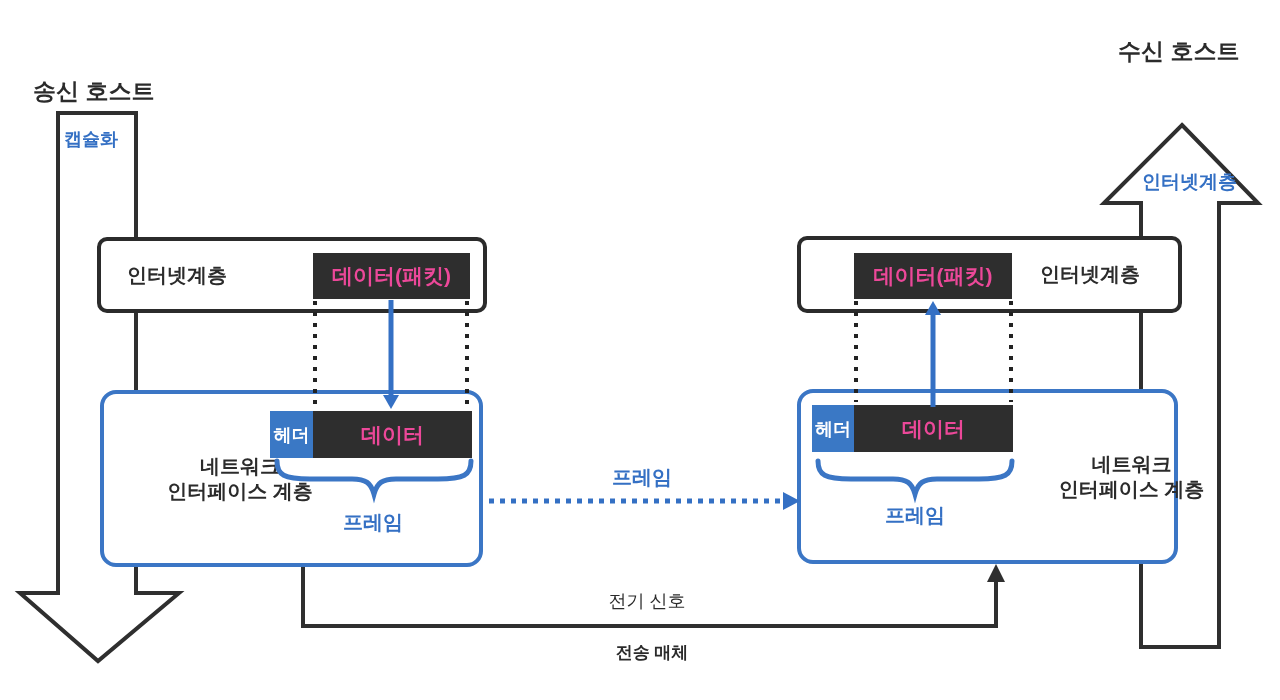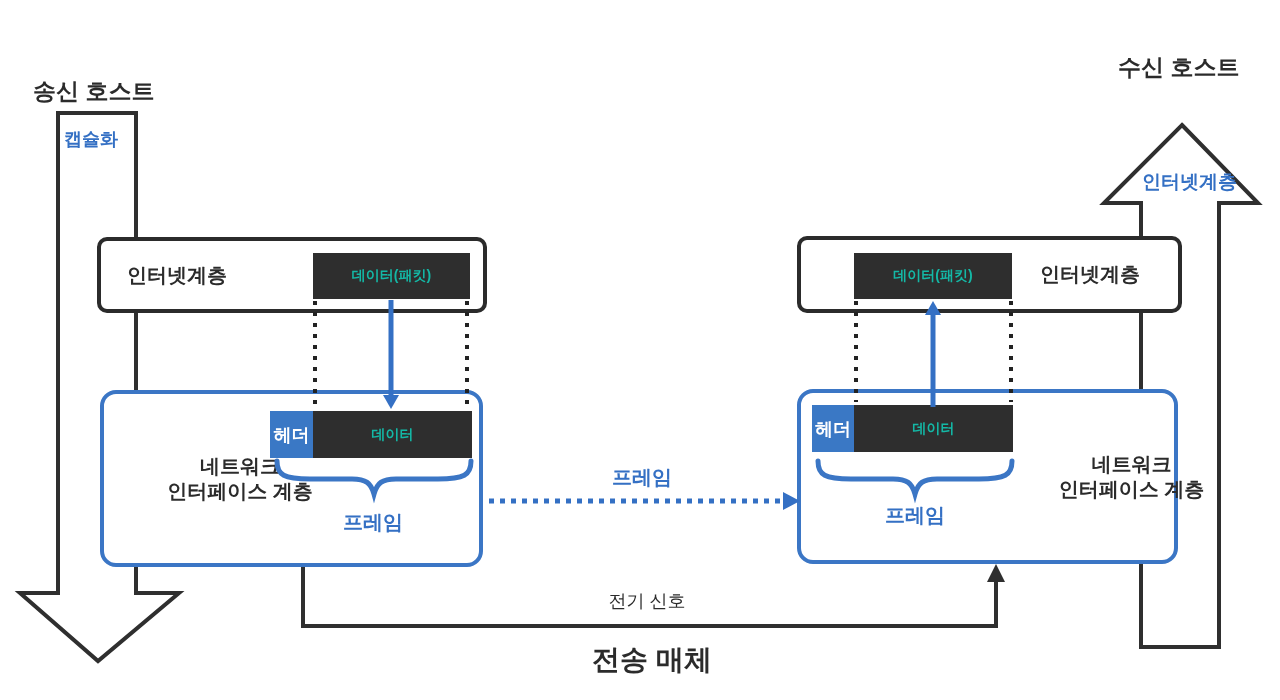--- a/index.html
+++ b/index.html
@@ -23,21 +23,21 @@
   .dot-black{stroke:#222222;stroke-width:4;stroke-dasharray:4 7;fill:none;}
   .blue-line{stroke:var(--accent);stroke-width:5;fill:none;}
   .blue-head{fill:var(--accent);stroke:none;}
   .blue-dotted{stroke:var(--accent);stroke-width:5;stroke-dasharray:5 6;fill:none;}
   .brace{stroke:var(--accent-border);stroke-width:5;fill:none;stroke-linecap:round;}
   .bottom-path{stroke:var(--line);stroke-width:4;fill:none;}
   .dark-head{fill:var(--line);stroke:none;}
 
   .round-box{background:#ffffff;border:4px solid var(--ink);border-radius:10px;}
   .blue-box{background:#ffffff;border:4px solid var(--accent-border);border-radius:16px;}
-  .fill-dark{background:var(--dark-fill);color:#14b8a6;display:flex;align-items:center;justify-content:center;font-weight:bold;font-size:14px;}
+  .fill-dark{background:var(--dark-fill);color:#ec4899;display:flex;align-items:center;justify-content:center;font-weight:bold;font-size:21px;}
   .fill-blue{background:var(--header-fill);color:#ffffff;display:flex;align-items:center;justify-content:center;font-weight:bold;font-size:18px;}
 
   .t{color:var(--ink);font-weight:bold;white-space:nowrap;}
   .t-title{font-size:23px;}
   .t-layer{font-size:20px;display:flex;align-items:center;}
   .t-layer-c{font-size:20px;display:flex;flex-direction:column;align-items:center;justify-content:center;text-align:center;line-height:1.25;margin-left:40px;}
   .t-blue{color:var(--accent);font-weight:bold;}
   .t-center{text-align:center;}
 </style>
 </head>
@@ -93,26 +93,26 @@
 
     <line class="blue-dotted" x1="489" y1="501" x2="783" y2="501"></line>
     <polygon class="blue-head" points="783,492 783,510 800,501"></polygon>
 
     <path class="bottom-path" d="M303,567 L303,626 L996,626 L996,580"></path>
     <polygon class="dark-head" points="987,582 1005,582 996,564"></polygon>
   </svg>
 
   <div class="layer labels">
     <div class="abs t t-title" style="left:33px;top:56px;margin-top:20px;">송신 호스트</div>
-    <div class="abs t t-title" style="left:1118px;top:52px;">수신 호스트</div>
+    <div class="abs t t-title" style="left:1118px;top:36px;">수신 호스트</div>
 
     <div class="abs t-blue" style="left:64px;top:127px;font-size:18px;">캡슐화</div>
     <div class="abs t-blue" style="left:1142px;top:169px;font-size:19px;">인터넷계층</div>
 
     <div class="abs t-blue t-center" style="left:313px;top:509px;width:120px;font-size:20px;">프레임</div>
     <div class="abs t-blue t-center" style="left:855px;top:502px;width:120px;font-size:20px;">프레임</div>
     <div class="abs t-blue t-center" style="left:582px;top:464px;width:120px;font-size:20px;">프레임</div>
 
     <div class="abs t t-center" style="left:567px;top:589px;width:160px;font-size:18px;font-weight:normal;">전기 신호</div>
-    <div class="abs t t-center" style="left:567px;top:641px;width:170px;font-size:28px;font-weight:bold;">전송 매체</div>
+    <div class="abs t t-center" style="left:567px;top:641px;width:170px;font-size:17px;font-weight:bold;">전송 매체</div>
   </div>
 
 </div>
 
 </body></html>

